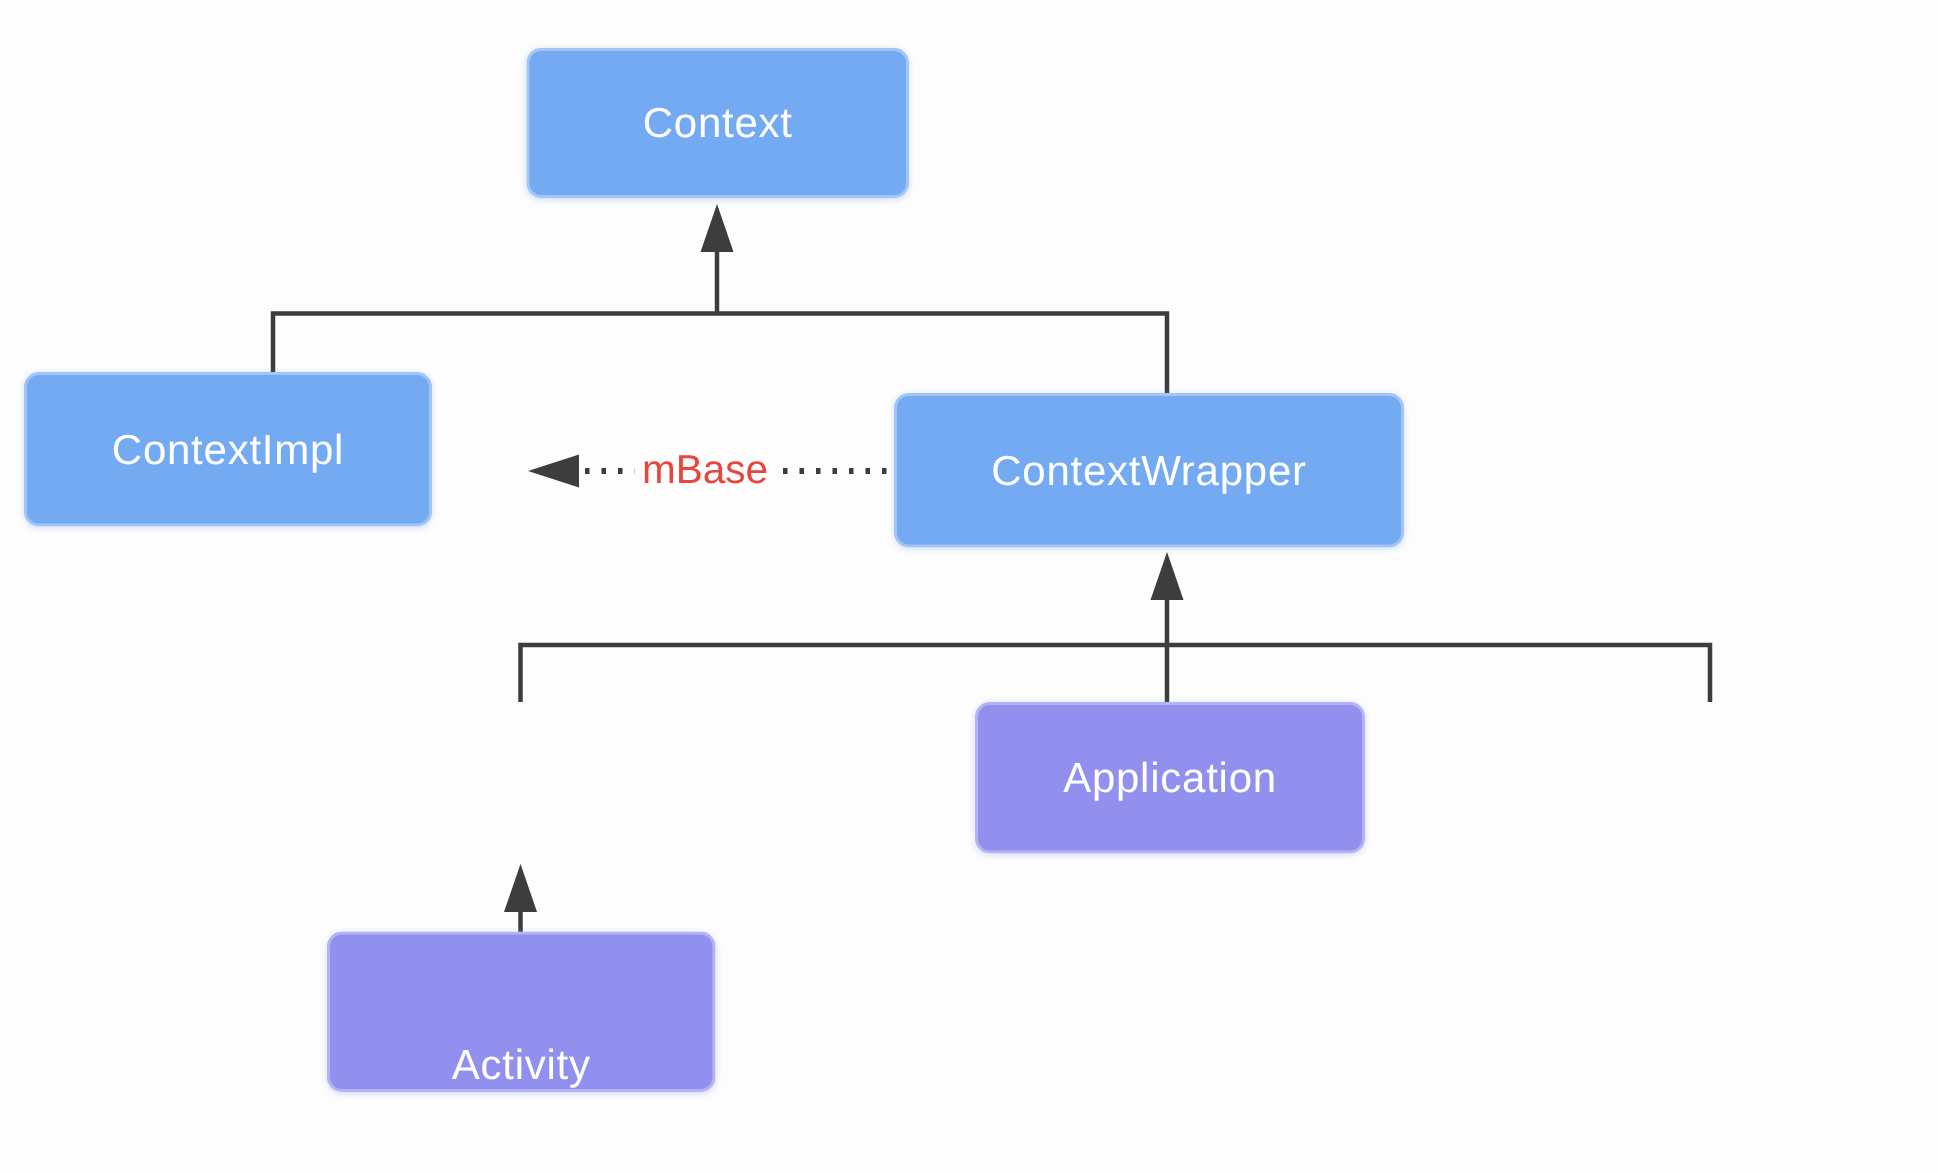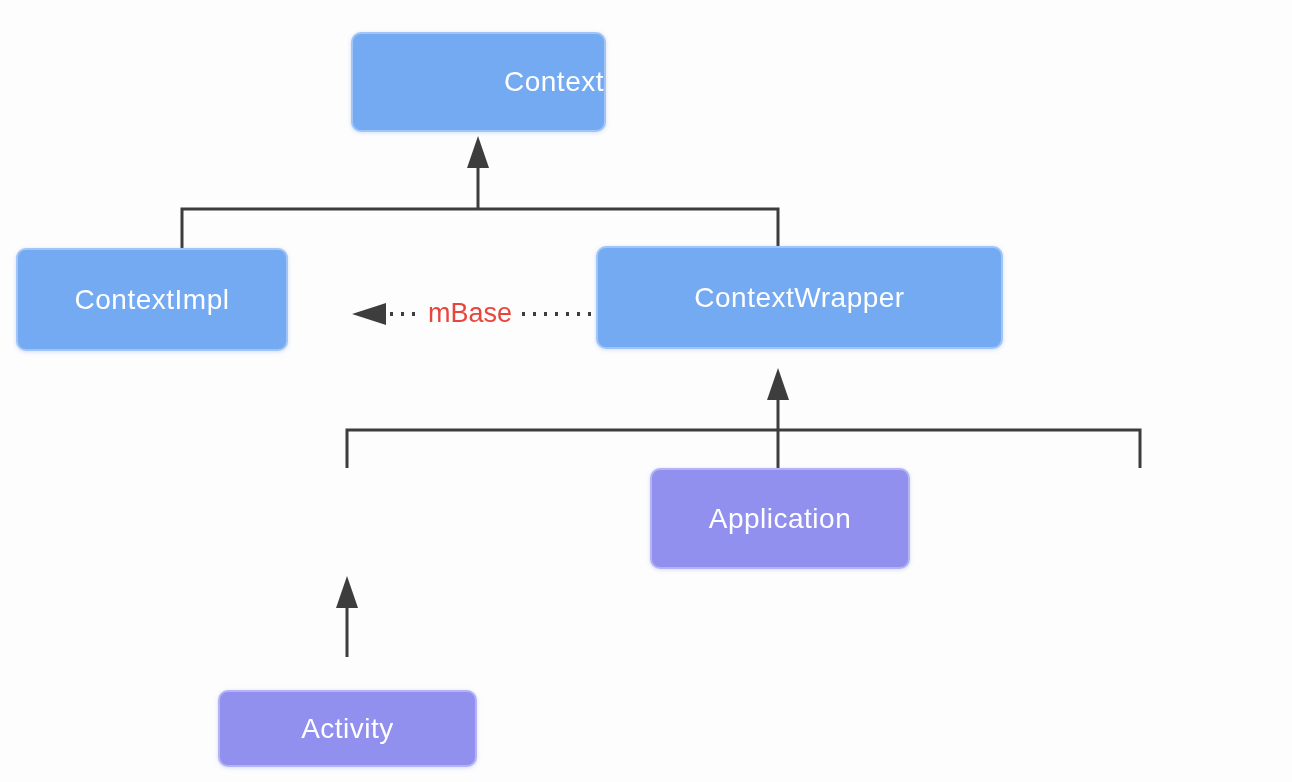--- a/index.html
+++ b/index.html
@@ -46,27 +46,27 @@
     box-sizing: border-box;
     color: var(--node-text, #ffffff);
     font-size: 28px;
     font-weight: 500;
     letter-spacing: 0.5px;
     box-shadow: 0 1px 4px rgba(130,160,235,0.35);
   }
   .node.blue   { background: var(--node-blue, #74aaf2); }
   .node.purple { background: var(--node-purple, #9290ee); }
 
-  #node-context               { left: 351px;  top: 32px;  width: 255px; height: 100px; justify-content: flex-end; }
+  #node-context               { left: 351px;  top: 32px;  width: 255px; height: 100px; }
   #node-context-impl          { left: 16px;   top: 248px; width: 272px; height: 103px; }
-  #node-context-wrapper       { left: 596px;  top: 246px; width: 407px; height: 103px; }
+  #node-context-wrapper       { left: 596px;  top: 262px; width: 340px; height: 103px; }
   #node-context-theme-wrapper { left: 143px;  top: 468px; width: 410px; height: 102px; }
   #node-application           { left: 650px;  top: 468px; width: 260px; height: 101px; }
   #node-service               { left: 1010px; top: 468px; width: 262px; height: 101px; }
-  #node-activity              { left: 218px;  top: 690px; width: 259px; height: 77px; }
+  #node-activity              { left: 218px;  top: 621px; width: 259px; height: 107px; align-items: flex-end; }
 
   .edge-label {
     position: absolute;
     left: 470px;
     top: 314px;
     transform: translate(-50%, -50%);
     background: var(--background, #fdfdfd);
     color: var(--edge-label-red, #e8453c);
     font-size: 27px;
     font-weight: 400;

